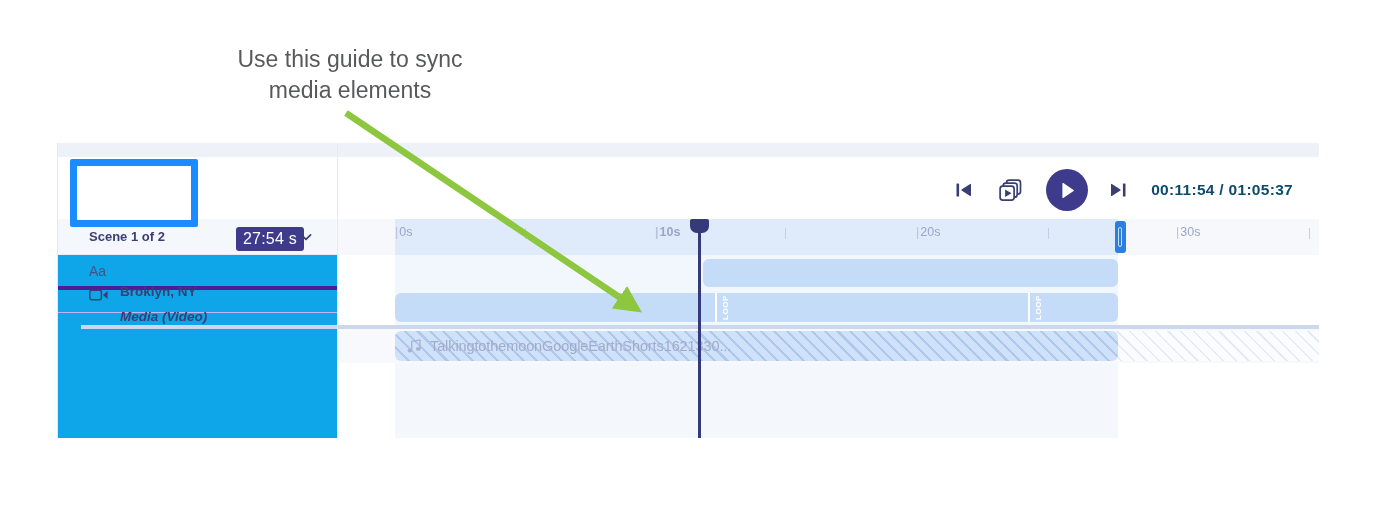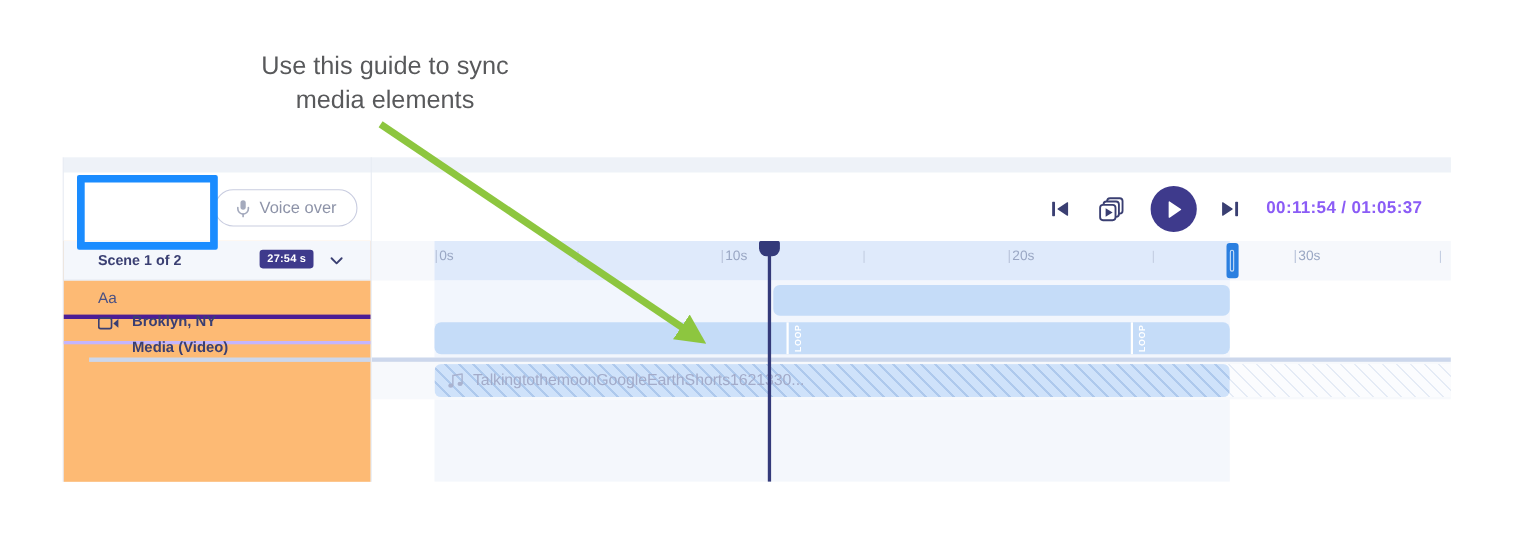--- a/index.html
+++ b/index.html
@@ -84,55 +84,55 @@
     color:#3a3f72;
   }
   #skip-back-btn{width:42px;height:42px;}
   #preview-btn{width:52px;height:42px;}
   #play-btn{
     width:42px;height:42px;border-radius:50%;
     background:#3e3a8c;margin:0 9px;
   }
   #skip-fwd-btn{width:42px;height:42px;margin-right:4px;}
   #time-display{
-    font-size:15.5px;font-weight:bold;color:#8b5cf6;
+    font-size:15.5px;font-weight:bold;color:#0c4a6e;
     letter-spacing:0.3px;white-space:nowrap;margin-left:8px;
   }
 
   
   #track-header-col{
     position:absolute;left:0;top:76px;width:279px;height:219px;
-    background:#fdba74;
+    background:#0ea5e9;
     box-sizing:border-box;
   }
   .trk-row{
     position:absolute;left:0;width:279px;
     box-sizing:border-box;
     display:flex;align-items:center;
     padding-left:31px;
   }
   #scene-header-row{
     top:0;height:36px;background:#f4f7fc;
     border-bottom:1px solid #e6ebf3;
     padding-left:31px;
   }
   #scene-label{font-size:13px;color:#3a3f72;font-weight:bold;}
   #scene-duration-badge{
     position:absolute;left:178px;top:8px;
     background:#3e3a8c;color:#ffffff;
-    font-size:10px;font-weight:bold;
+    font-size:16px;font-weight:normal;
     border-radius:3px;padding:3px 7px;
     letter-spacing:0.2px;
   }
   #scene-chevron{
     position:absolute;left:240px;top:10px;
     width:16px;height:16px;cursor:pointer;color:#3a3f72;
   }
   #row-text{top:36px;height:35px;border-bottom:4px solid #4c1d95;}
-  #row-media{top:59px;height:35px;border-bottom:3px solid #c4b5fd;}
+  #row-media{top:59px;height:35px;border-bottom:1px solid #c4b5fd;font-style:italic;}
   #music-divider{
     position:absolute;left:23px;top:106px;width:256px;height:4px;
     background:#ccd7ec;
   }
   #row-music{
     top:110px;height:34px;background:#f7f9fc;
   }
   .trk-icon{
     width:22px;margin-right:9px;display:flex;align-items:center;
     color:#3a3f72;
@@ -255,30 +255,20 @@
 </head>
 <body>
 
 <div id="timeline-panel">
 
   <div id="panel-top-strip"></div>
 
   <div id="toolbar">
 
 
-    <div class="pill-btn" id="voice-over-btn">
-      <span style="display:flex;align-items:center;">
-        <svg width="14" height="17" viewBox="0 0 14 17" fill="none">
-          <rect x="4.6" y="1" width="4.8" height="8.6" rx="2.4" fill="#a4aabd"></rect>
-          <path d="M2.2 7.6v1.2a4.8 4.8 0 0 0 9.6 0V7.6" stroke="#a4aabd" stroke-width="1.5" fill="none" stroke-linecap="round"></path>
-          <line x1="7" y1="13.6" x2="7" y2="16" stroke="#a4aabd" stroke-width="1.5" stroke-linecap="round"></line>
-        </svg>
-      </span>
-      <span class="vo-label">Voice over</span>
-    </div>
 
     <div id="playback-controls">
 
       <div class="ctrl" id="skip-back-btn">
         <svg width="18" height="18" viewBox="0 0 18 18">
           <rect x="1.5" y="2.5" width="2.6" height="13" rx="0.6" fill="#3a3f72"></rect>
           <path d="M16 3.4v11.2a.55.55 0 0 1-.87.45L6.6 9.45a.55.55 0 0 1 0-.9l8.53-5.6A.55.55 0 0 1 16 3.4z" fill="#3a3f72"></path>
         </svg>
       </div>
 
@@ -345,21 +335,21 @@
     <div id="empty-row"></div>
   </div>
 
   <div id="header-col-divider"></div>
 
   <div id="timeline-area">
 
     <div id="ruler">
       <div id="ruler-scene-band"></div>
       <div class="tick" style="left:57px;text-align:center;"><span class="bar">|</span><span>0s</span></div>
-      <div class="tick" style="left:317px;"><span class="bar">|</span><span>10s</span></div>
+      <div class="tick" style="left:317px;font-weight:bold;"><span class="bar">|</span><span>10s</span></div>
       <div class="tick" style="left:578px;"><span class="bar">|</span><span>20s</span></div>
       <div class="tick" style="left:838px;"><span class="bar">|</span><span>30s</span></div>
       <div class="minor-tick" style="left:187px;"></div>
       <div class="minor-tick" style="left:447px;"></div>
       <div class="minor-tick" style="left:710px;"></div>
       <div class="minor-tick" style="left:971px;"></div>
     </div>
 
     <div class="band-row" id="band-text"></div>
     <div class="band-row" id="band-media"></div>

